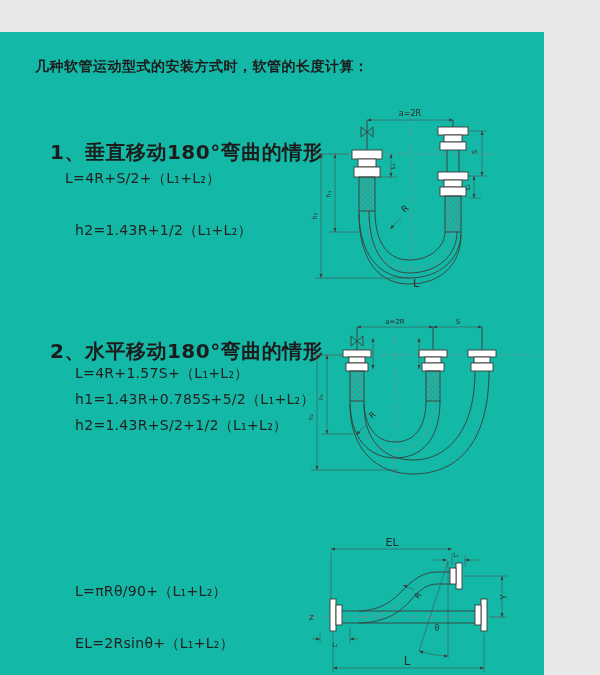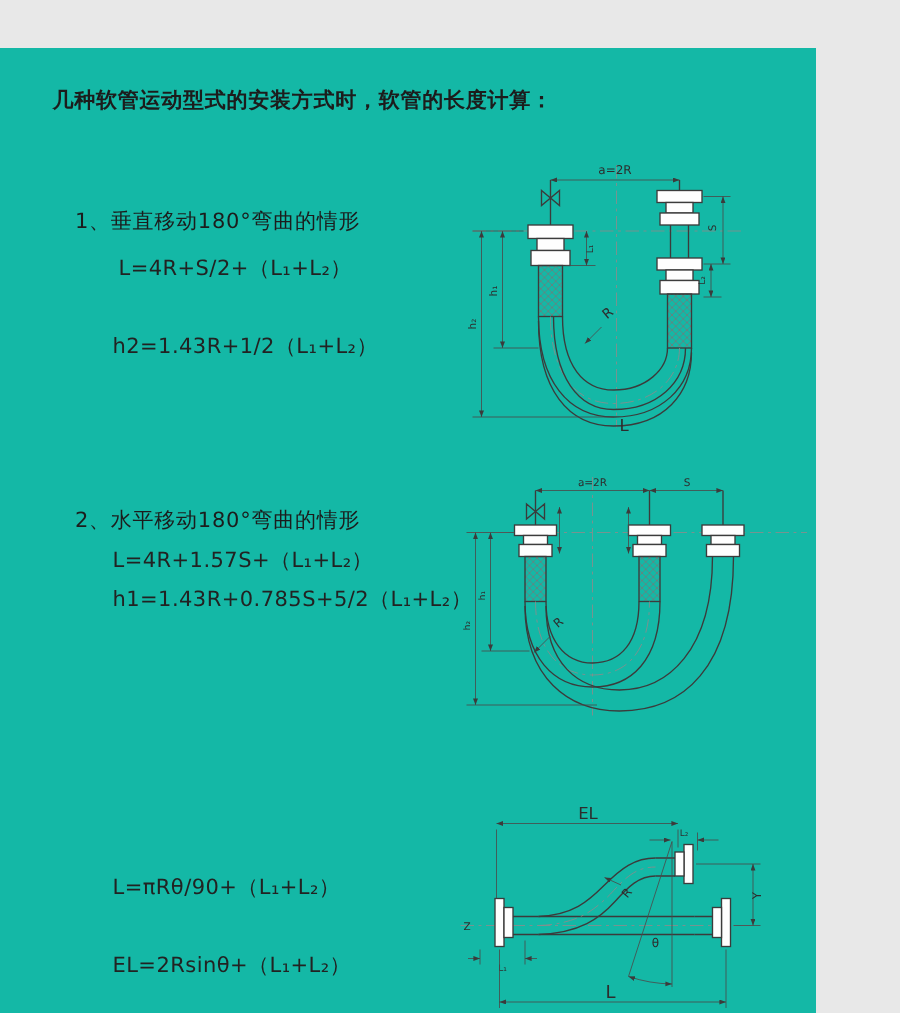--- a/index.html
+++ b/index.html
@@ -7,21 +7,21 @@
     position:relative;width:544px;height:675px;background:#14b8a6;
     font-family:"DejaVu Sans","Liberation Sans",sans-serif;color:#222;
     overflow:hidden;
     margin-top:32px;
   }
   .title{
     position:absolute;left:35px;top:26px;font-size:14px;font-weight:bold;
     letter-spacing:0.5px;color:#1c1c1c;margin:0;
   }
   .heading{
-    position:absolute;font-size:14px;font-weight:normal;color:#1c1c1c;letter-spacing:0.5px;
+    position:absolute;font-size:20px;font-weight:bold;color:#1c1c1c;letter-spacing:0.5px;
   }
   .formula{
     position:absolute;font-size:14px;color:#222;letter-spacing:0.3px;white-space:pre;
   }
   .diagram{position:absolute;}
   
   .ln{stroke:#3b3b3b;stroke-width:0.9;fill:none;}
   .th{stroke:#4a4a4a;stroke-width:0.55;fill:none;}
   .cl{stroke:#8c8c8c;stroke-width:0.55;fill:none;stroke-dasharray:9 3 2 3;}
   .part{fill:#fefefe;stroke:#3b3b3b;stroke-width:0.9;}
@@ -29,26 +29,27 @@
   svg text{fill:#2d2d2d;font-family:"DejaVu Sans","Liberation Sans",sans-serif;}
 </style>
 </head>
 <body>
 
 <div class="page">
 
   <h1 class="title">几种软管运动型式的安装方式时，软管的长度计算：</h1>
 
   <div class="heading" style="left:50px;top:107px;">1、垂直移动180°弯曲的情形</div>
-  <div class="formula" style="left:79px;top:138px;">L=4R+S/2+（L₁+L₂）</div>
+  <div class="formula" style="left:65px;top:138px;">L=4R+S/2+（L₁+L₂）</div>
   <div class="formula" style="left:75px;top:190px;text-align:right;">h2=1.43R+1/2（L₁+L₂）</div>
 
   <div class="heading" style="left:50px;top:306px;">2、水平移动180°弯曲的情形</div>
   <div class="formula" style="left:75px;top:333px;">L=4R+1.57S+（L₁+L₂）</div>
   <div class="formula" style="left:75px;top:359px;">h1=1.43R+0.785S+5/2（L₁+L₂）</div>
+  <div class="formula" style="left:75px;top:385px;">h2=1.43R+S/2+1/2（L₁+L₂）</div>
 
   <div class="formula" style="left:75px;top:551px;">L=πRθ/90+（L₁+L₂）</div>
   <div class="formula" style="left:75px;top:603px;">EL=2Rsinθ+（L₁+L₂）</div>
 
   <svg class="diagram" style="left:303px;top:68px;" width="290" height="190" viewBox="0 0 290 190">
     <defs>
       <pattern id="br1" width="5" height="5" patternUnits="userSpaceOnUse">
         <path d="M0,5 L5,0 M0,0 L5,5" stroke="#777" stroke-width="0.5"></path>
       </pattern>
       <marker id="ar1" orient="auto-start-reverse" markerWidth="9" markerHeight="7" refX="8" refY="3">

